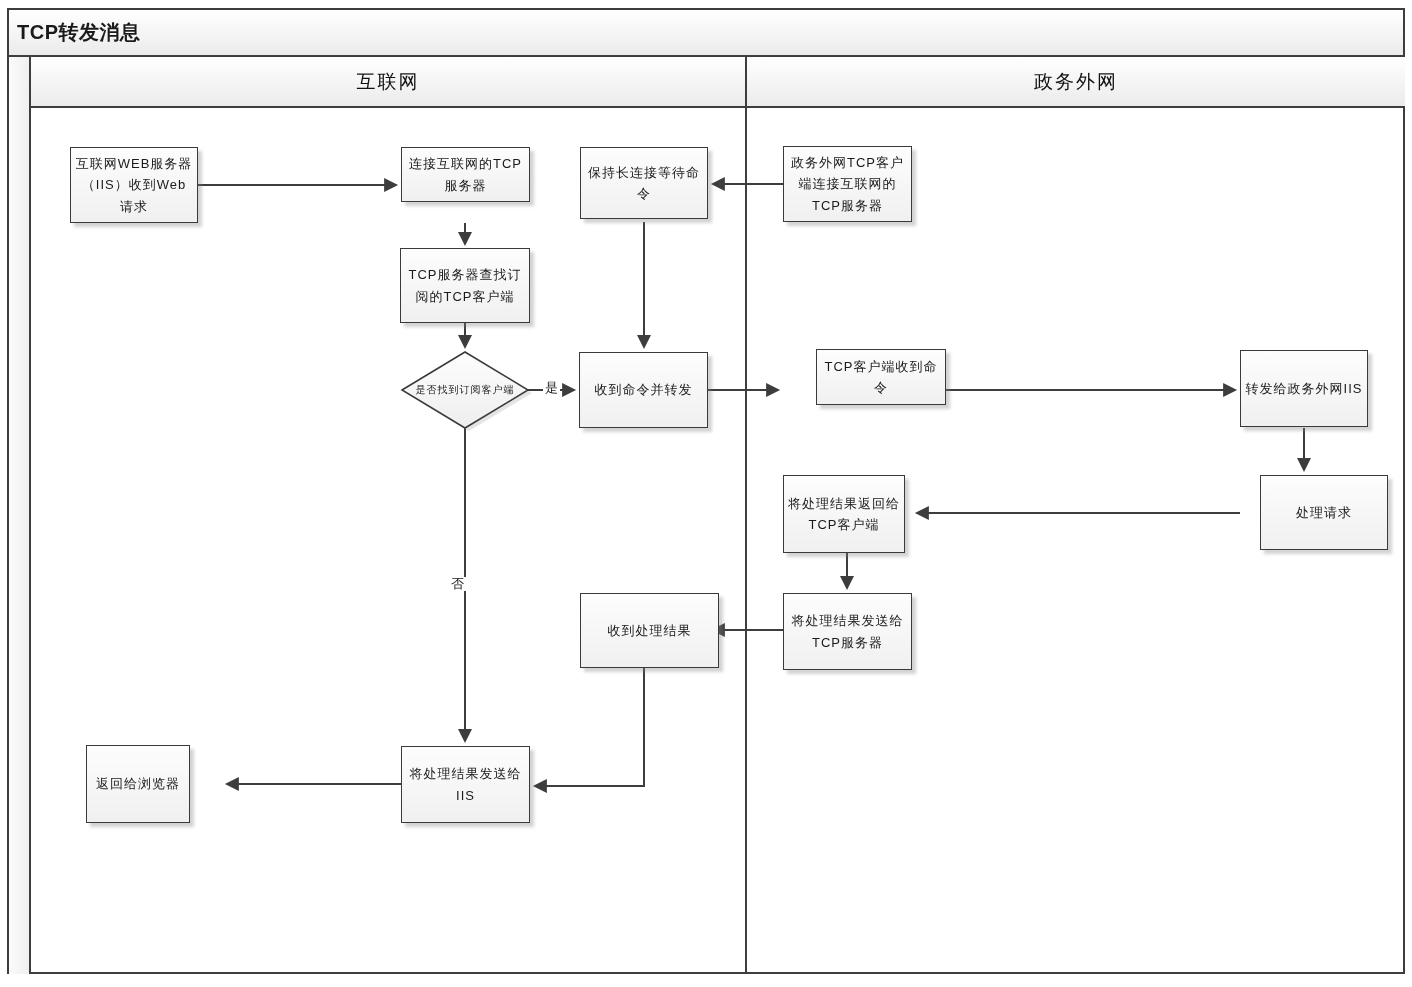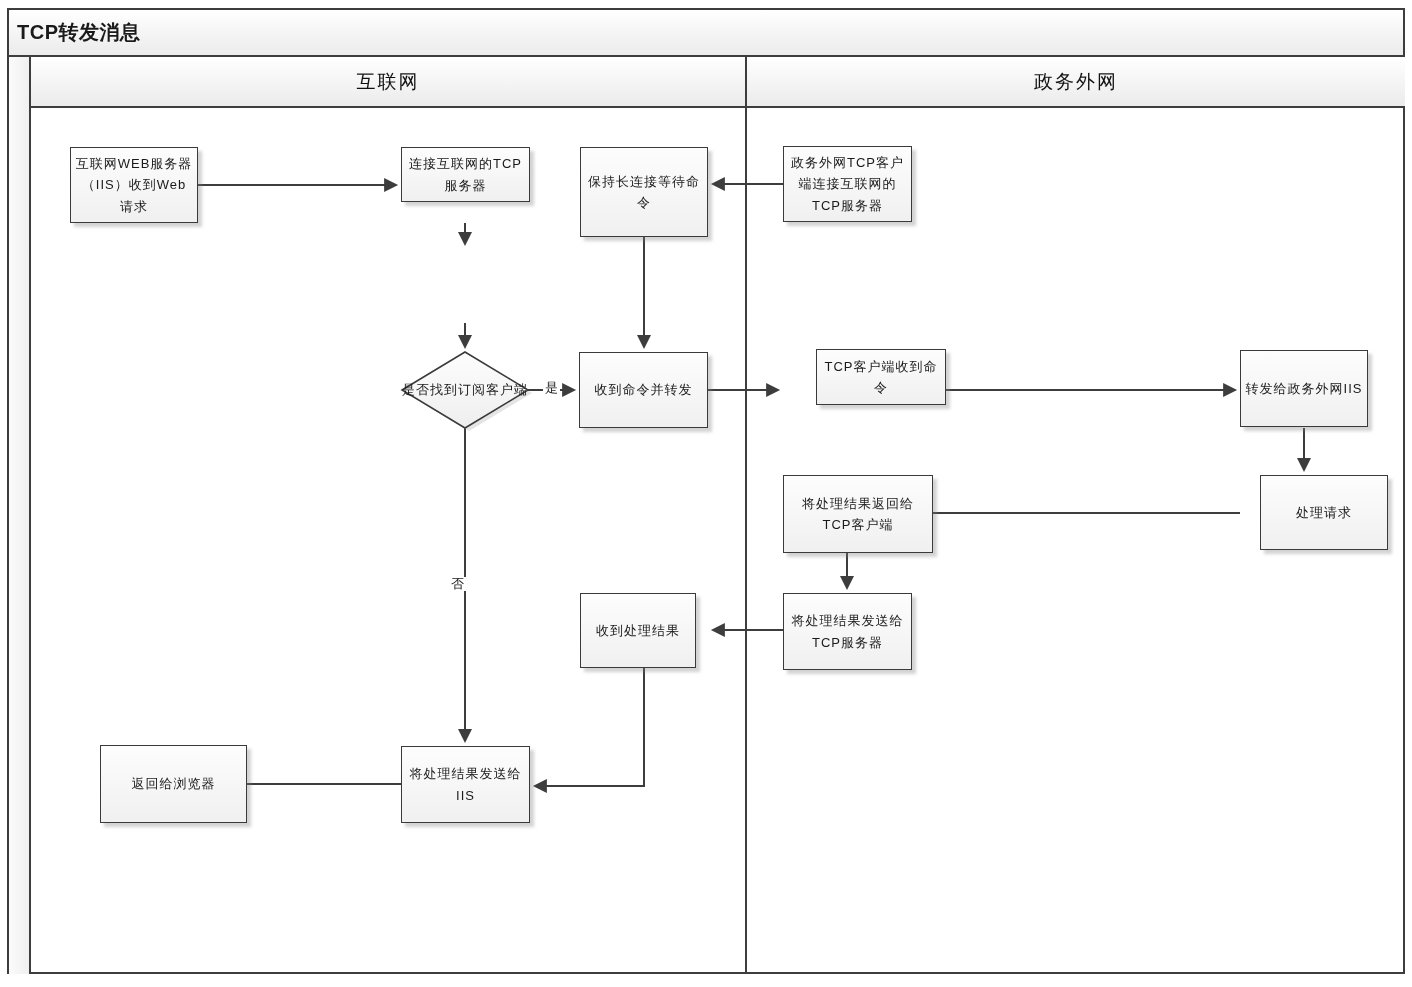--- a/index.html
+++ b/index.html
@@ -31,21 +31,21 @@
   .node{
     background:linear-gradient(180deg,#fdfdfd 0%,#f0f0f0 100%);
     border:1.5px solid #3a3a3a;
     box-shadow:4px 4px 3px rgba(130,130,130,0.35);
     display:flex;align-items:center;justify-content:center;text-align:center;
     font-size:13px;line-height:1.65;letter-spacing:1px;color:#1a1a1a;
     padding:2px 4px;z-index:2;
   }
   .diamond-label{
     display:flex;align-items:center;justify-content:center;text-align:center;
-    font-size:13px;line-height:1.6;letter-spacing:1px;color:#1a1a1a;z-index:3;
+    font-size:10px;line-height:1.6;letter-spacing:1px;color:#1a1a1a;z-index:3;
   }
   .edge-label{
     font-size:13px;color:#1a1a1a;background:#ffffff;padding:0 2px;z-index:3;
     line-height:1.1;
   }
   .connector-layer{left:0;top:0;z-index:1;pointer-events:none;}
 </style>
 </head>
 <body>
 
@@ -99,52 +99,55 @@
     <polygon points="406,393 469,355 532,393 469,431" fill="#d9d9d9" opacity="0.7"></polygon>
     <polygon points="402,390 465,352 528,390 465,428" fill="url(#shape-grad)" stroke="#3a3a3a" stroke-width="1.5"></polygon>
   </svg>
 
   <div class="abs node" style="left:70px;top:147px;width:128px;height:76px;">
     <span>互联网WEB服务器（IIS）收到Web请求</span>
   </div>
   <div class="abs node" style="left:401px;top:147px;width:129px;height:55px;">
     <span>连接互联网的TCP服务器</span>
   </div>
-  <div class="abs node" style="left:580px;top:147px;width:128px;height:90px;">
+  <div class="abs node" style="left:400px;top:248px;width:130px;height:75px;">
+    <span>TCP服务器查找订阅的TCP客户端</span>
+  </div>
+  <div class="abs node" style="left:580px;top:147px;width:128px;height:72px;">
     <span>保持长连接等待命令</span>
   </div>
   <div class="abs diamond-label" style="left:402px;top:358px;width:126px;height:64px;">
     <span>是否找到订阅客户端</span>
   </div>
   <div class="abs node" style="left:579px;top:352px;width:129px;height:76px;">
     <span>收到命令并转发</span>
   </div>
-  <div class="abs node" style="left:580px;top:593px;width:116px;height:75px;">
+  <div class="abs node" style="left:580px;top:593px;width:139px;height:75px;">
     <span>收到处理结果</span>
   </div>
   <div class="abs node" style="left:401px;top:746px;width:129px;height:77px;">
     <span>将处理结果发送给IIS</span>
   </div>
-  <div class="abs node" style="left:100px;top:745px;width:147px;height:78px;text-align:center;">
+  <div class="abs node" style="left:86px;top:745px;width:104px;height:78px;text-align:center;">
     <span>返回给浏览器</span>
   </div>
 
   <div class="abs node" style="left:783px;top:146px;width:129px;height:76px;">
     <span>政务外网TCP客户端连接互联网的TCP服务器</span>
   </div>
   <div class="abs node" style="left:816px;top:349px;width:130px;height:56px;">
     <span>TCP客户端收到命令</span>
   </div>
   <div class="abs node" style="left:1240px;top:350px;width:128px;height:77px;">
     <span>转发给政务外网IIS</span>
   </div>
   <div class="abs node" style="left:1240px;top:475px;width:128px;height:75px;margin-left:20px;">
     <span>处理请求</span>
   </div>
-  <div class="abs node" style="left:783px;top:475px;width:150px;height:78px;">
+  <div class="abs node" style="left:783px;top:475px;width:122px;height:78px;">
     <span>将处理结果返回给TCP客户端</span>
   </div>
   <div class="abs node" style="left:783px;top:593px;width:129px;height:77px;">
     <span>将处理结果发送给TCP服务器</span>
   </div>
 
   <div class="abs edge-label" style="left:543px;top:381px;">
     <span>是</span>
   </div>
   <div class="abs edge-label" style="left:449px;top:577px;">

